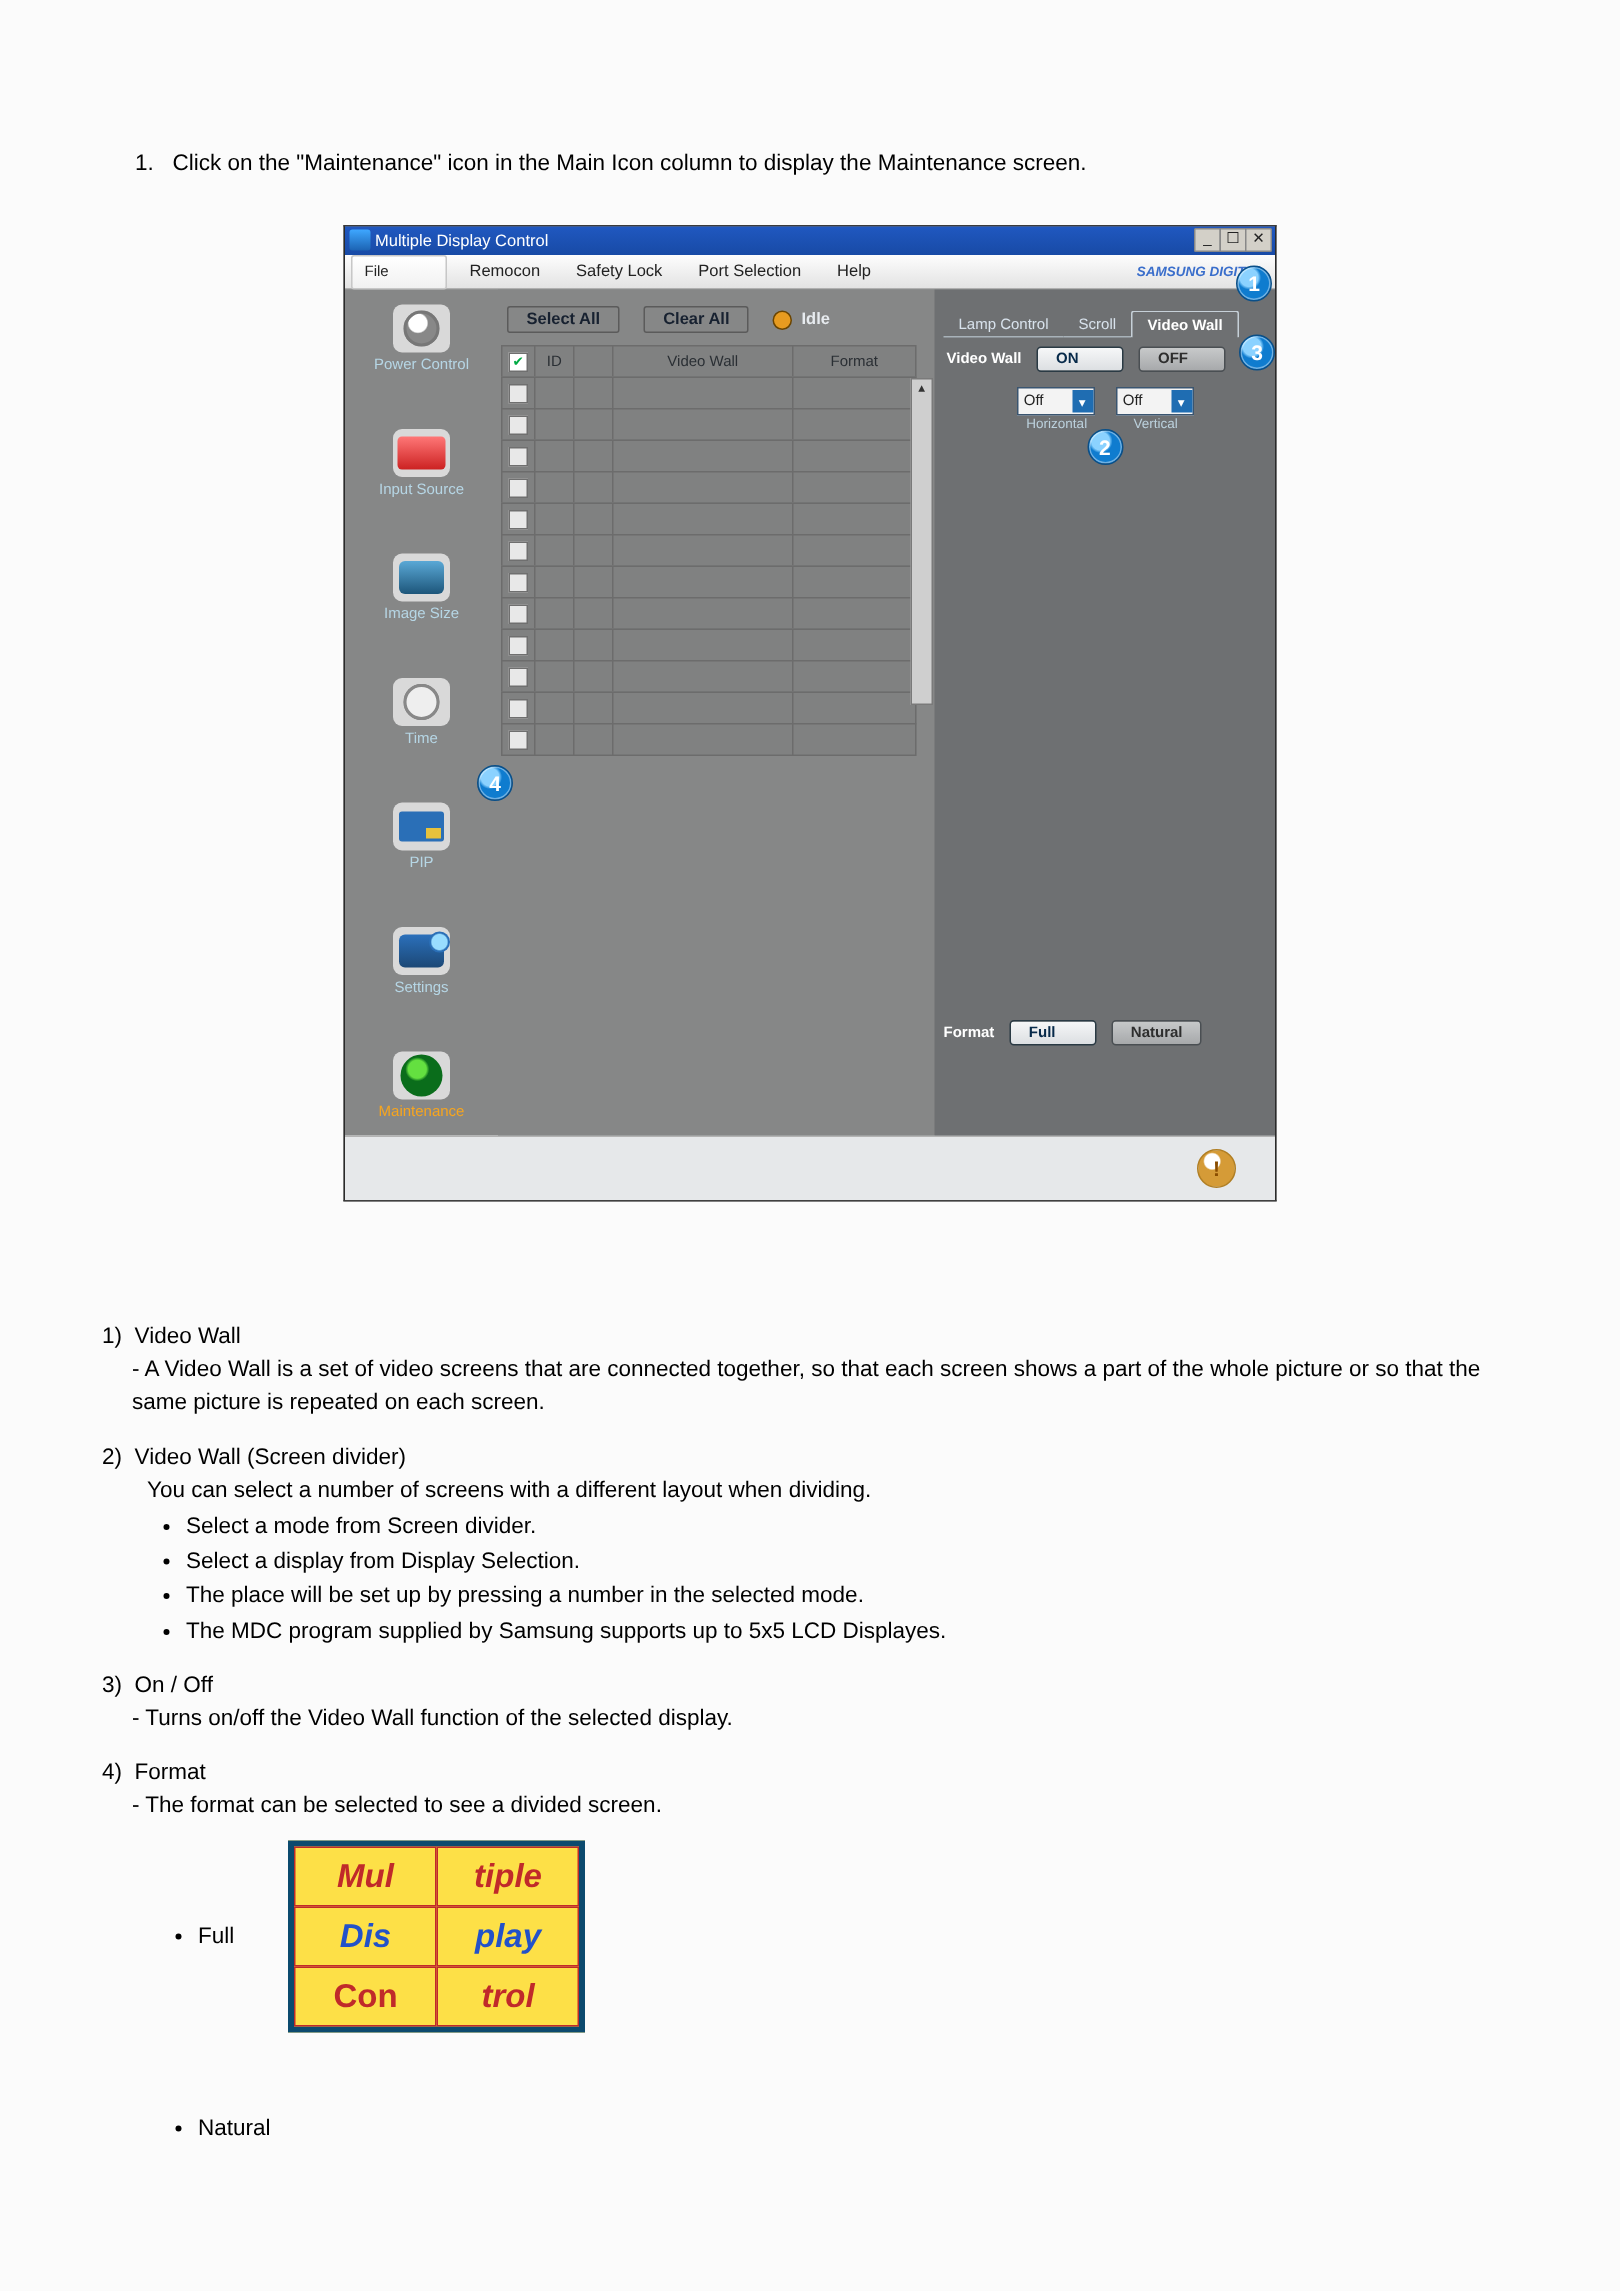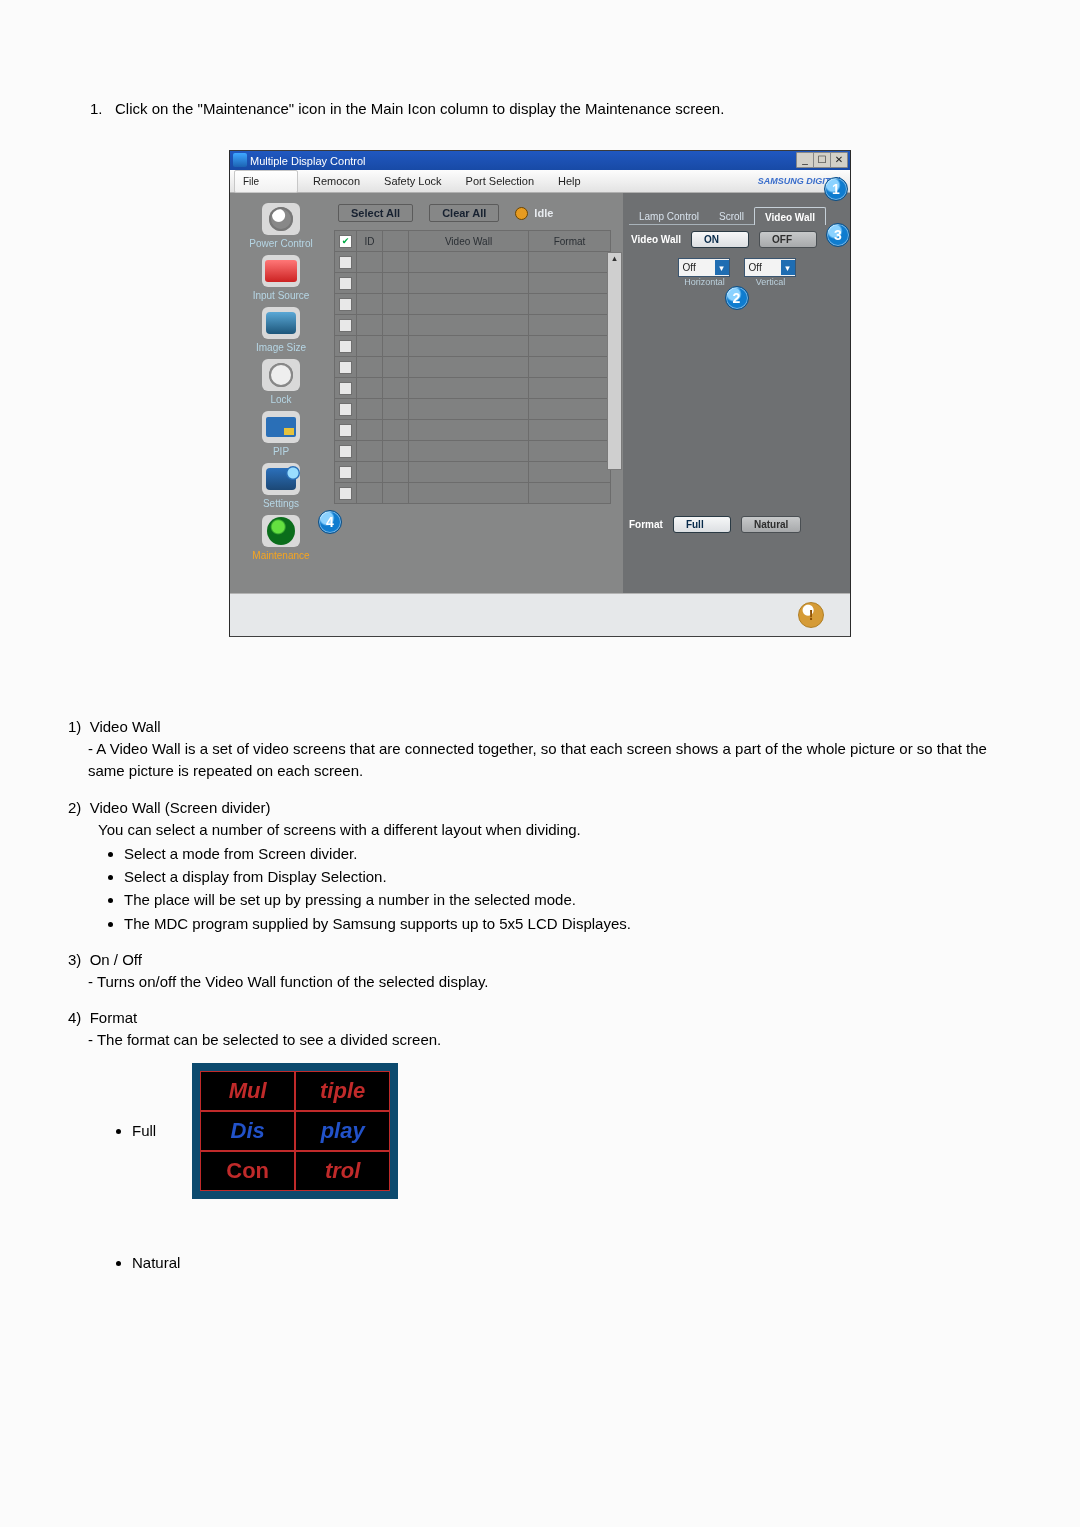--- a/index.html
+++ b/index.html
@@ -94,21 +94,21 @@
   .app-body {
     display: flex;
     background:#868787;
     min-height: 400px;
   }
   
   .sidebar {
     width: 98px;
     padding: 10px 2px 10px 2px;
     display: flex; flex-direction: column;
-    gap: 6px;
+    gap: 37px;
   }
   .side-item {
     display:flex; flex-direction:column; align-items:center;
     gap:3px;
     color:#b6d6e5;
     font-size:10px;
     text-align:center;
   }
   .side-item.active { color:#f7a51e;align-items:center; }
   .side-icon {
@@ -275,23 +275,22 @@
   }
   .item-lead{ margin-top:14px; }
   .sub { padding-left: 20px; }
   ul.bullets{ list-style: disc; margin:2px 0 4px 0; padding-left: 30px; }
   ul.bullets li{ margin:1px 0; }
   
   .fmt-table{ display:table; margin:6px 0 0 28px; }
   .fmt-cell{ display:table-cell; vertical-align:middle; padding:6px 18px;}
   .fmt-visual{
     display:inline-block;
-    border:8px solid #0c4a6e;
-    background:#000000;
-    text-decoration:underline;
+    border:4px solid #0c4a6e;
+    background:#fde047;
   }
   .fmt-visual.full{
      display:grid;
      grid-template-columns:95px 95px;
      grid-template-rows:40px 40px 40px;
   }
   .fmt-visual.full span{
      border:1px solid #c02a2a;
      display:flex;align-items:center;justify-content:center;
      font-weight:bold;font-style:italic;font-size:22px;
@@ -356,21 +355,21 @@
       <div class="side-item">
         <div class="side-icon">
               <div class="ico-image"></div>
             </div>
         <span>Image Size</span>
       </div>
       <div class="side-item">
         <div class="side-icon">
               <div class="ico-clock"></div>
             </div>
-        <span>Lock</span>
+        <span>Time</span>
       </div>
       <div class="side-item">
         <div class="side-icon">
               <div class="ico-pip"></div>
             </div>
         <span>PIP</span>
       </div>
       <div class="side-item">
         <div class="side-icon">
               <div class="ico-settings"></div>

